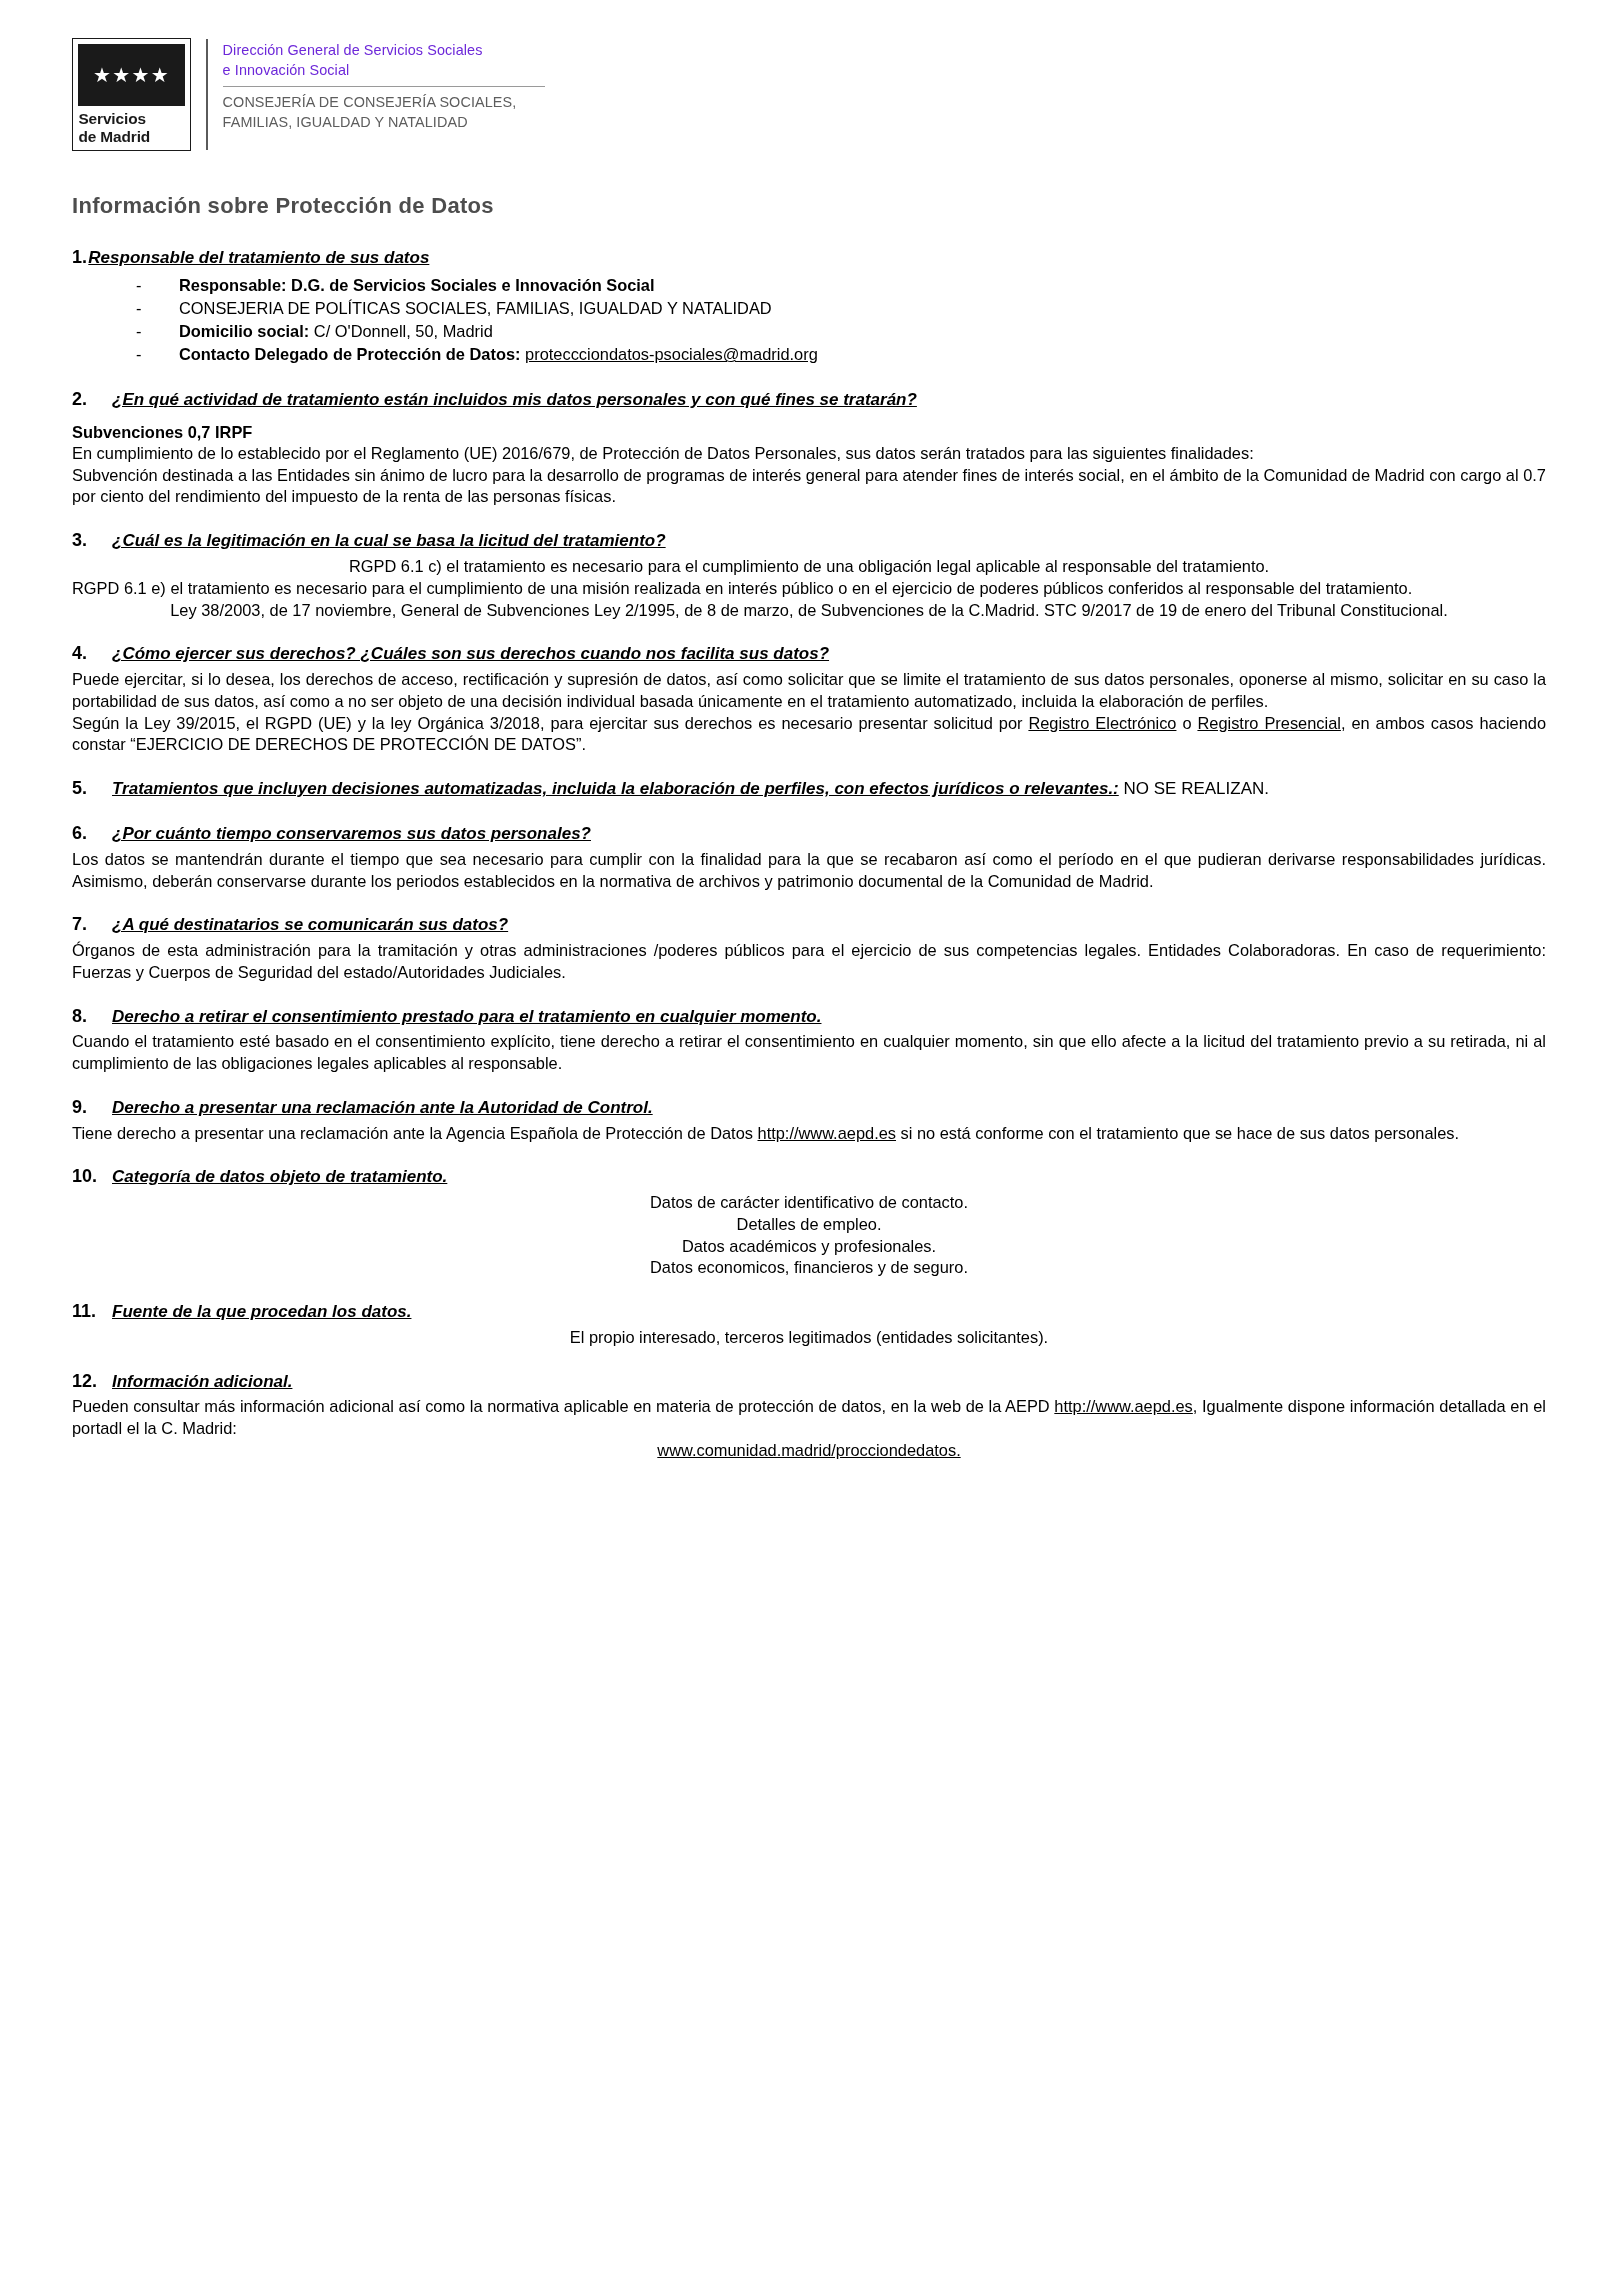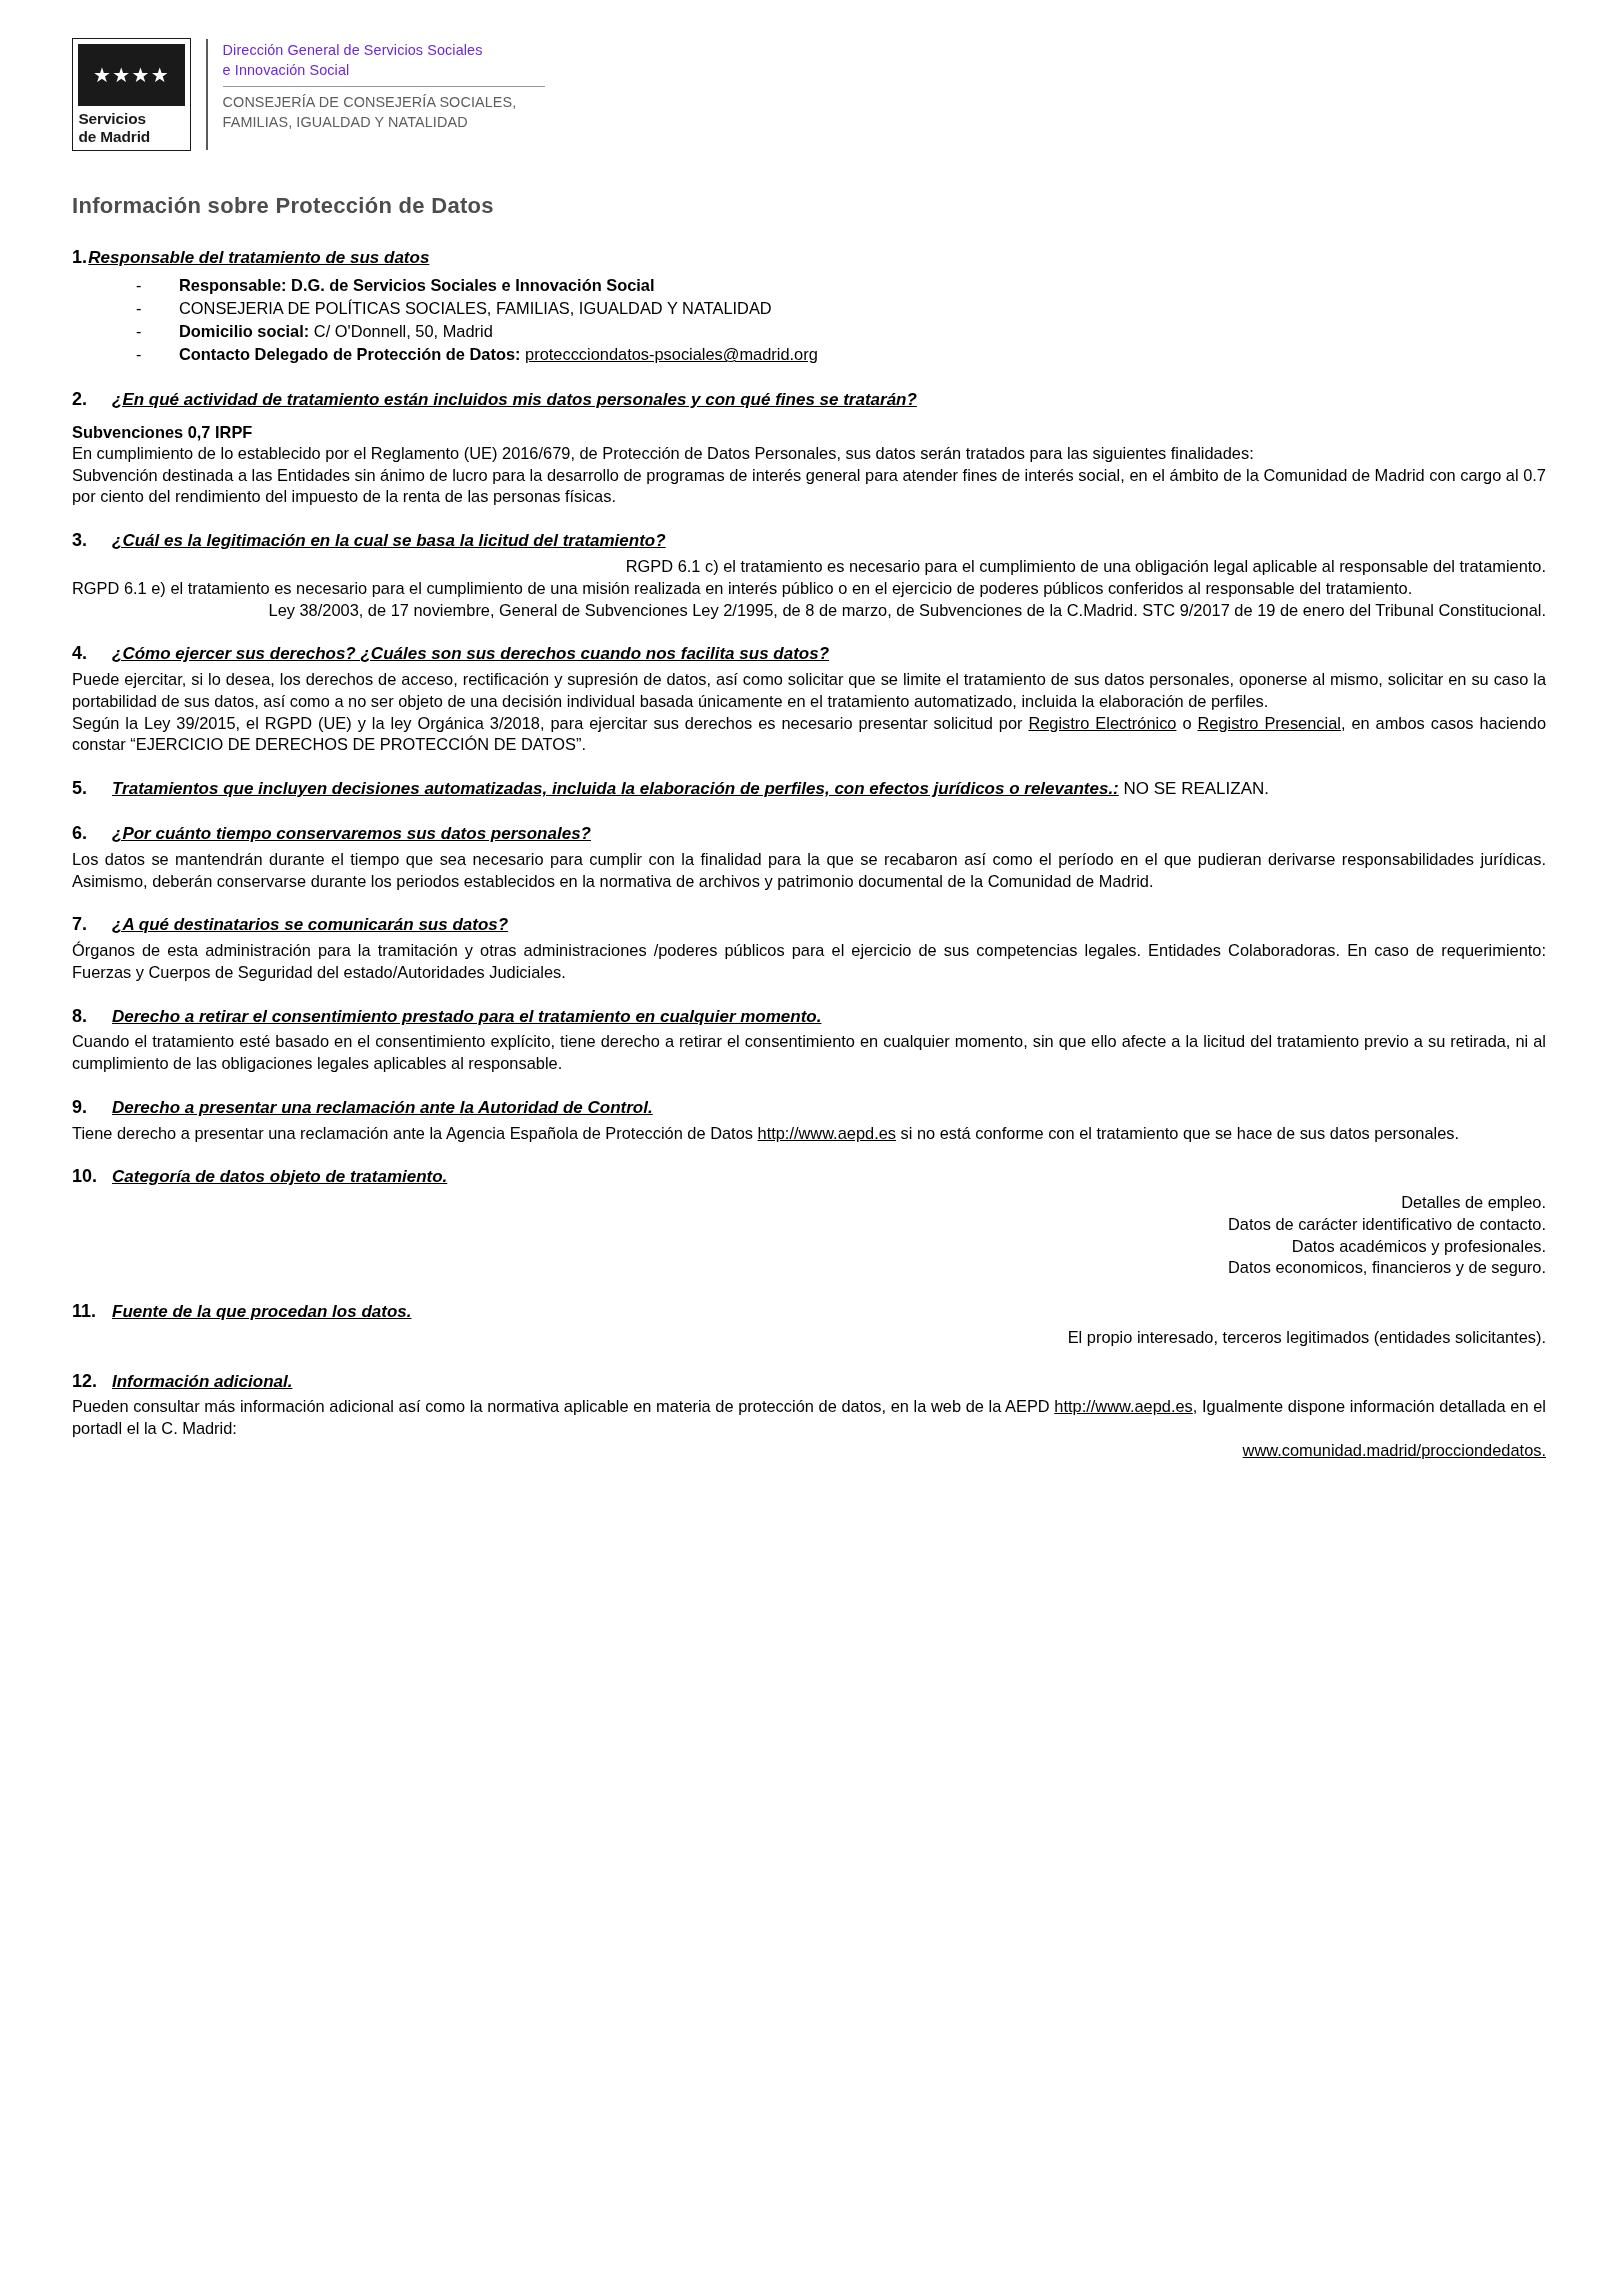--- a/index.html
+++ b/index.html
@@ -120,21 +120,21 @@
     display: inline-block;
     width: 40px;
   }
 
   p.body, div.body {
     font-size: 16.4px;
     line-height: 1.33;
     margin: 0;
     text-align: justify;
   }
-  p.body.nj, div.body.nj { text-align: right; }
+  p.body.nj, div.body.nj { text-align: center; }
 
   .bold { font-weight: bold; }
   .u { text-decoration: underline; }
 
   ul.dashlist {
     list-style: none;
     margin: 4px 0 0 0;
     padding: 0 0 0 64px;
   }
   ul.dashlist li {
@@ -252,22 +252,22 @@
     <div class="sec-head">
       <span class="sec-num indent-num">9.</span><span class="sec-title">Derecho a presentar una reclamación ante la Autoridad de Control.</span>
     </div>
     <p class="body"><span>Tiene derecho a presentar una reclamación ante la Agencia Española de Protección de Datos </span><span class="u">http://www.aepd.es</span><span> si no está conforme con el tratamiento que se hace de sus datos personales.</span></p>
   </div>
 
   <div class="section">
     <div class="sec-head">
       <span class="sec-num indent-num">10.</span><span class="sec-title">Categoría de datos objeto de tratamiento.</span>
     </div>
+    <div class="body nj">Datos de carácter identificativo de contacto.</div>
     <div class="body nj">Detalles de empleo.</div>
-    <div class="body nj">Datos de carácter identificativo de contacto.</div>
     <div class="body nj">Datos académicos y profesionales.</div>
     <div class="body nj">Datos economicos, financieros y de seguro.</div>
   </div>
 
   <div class="section">
     <div class="sec-head">
       <span class="sec-num indent-num">11.</span><span class="sec-title">Fuente de la que procedan los datos.</span>
     </div>
     <p class="body nj">El propio interesado, terceros legitimados (entidades solicitantes).</p>
   </div>

